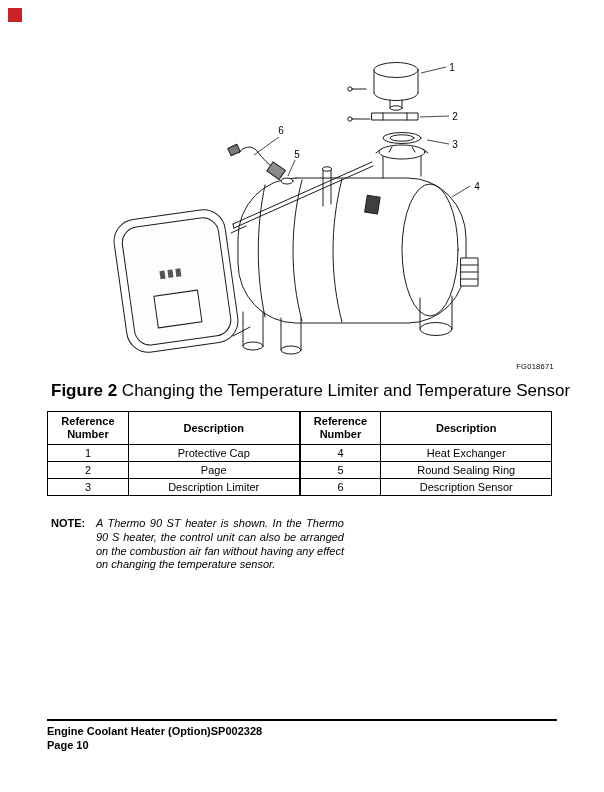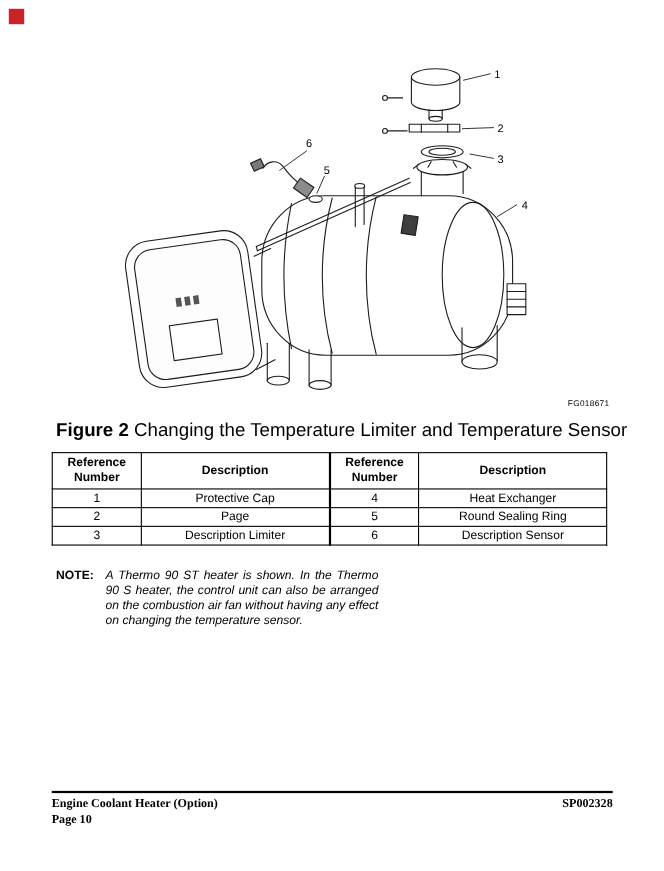--- a/index.html
+++ b/index.html
@@ -80,24 +80,22 @@
     text-align: justify;
     line-height: 13.8px;
   }
   .footer {
     position: absolute;
     left: 47px; top: 719px;
     width: 510px;
     border-top: 2px solid #000;
     padding-top: 4px;
     display: flex;
-    justify-content: space-between;
     font-size: 11px;
     font-weight: bold;
-    font-family: Liberation Serif, serif;
   }
   .footer-left { line-height: 13.5px; }
 </style>
 </head>
 <body>
 
 <div class="page">
 
   <div class="corner-marker"></div>
 

